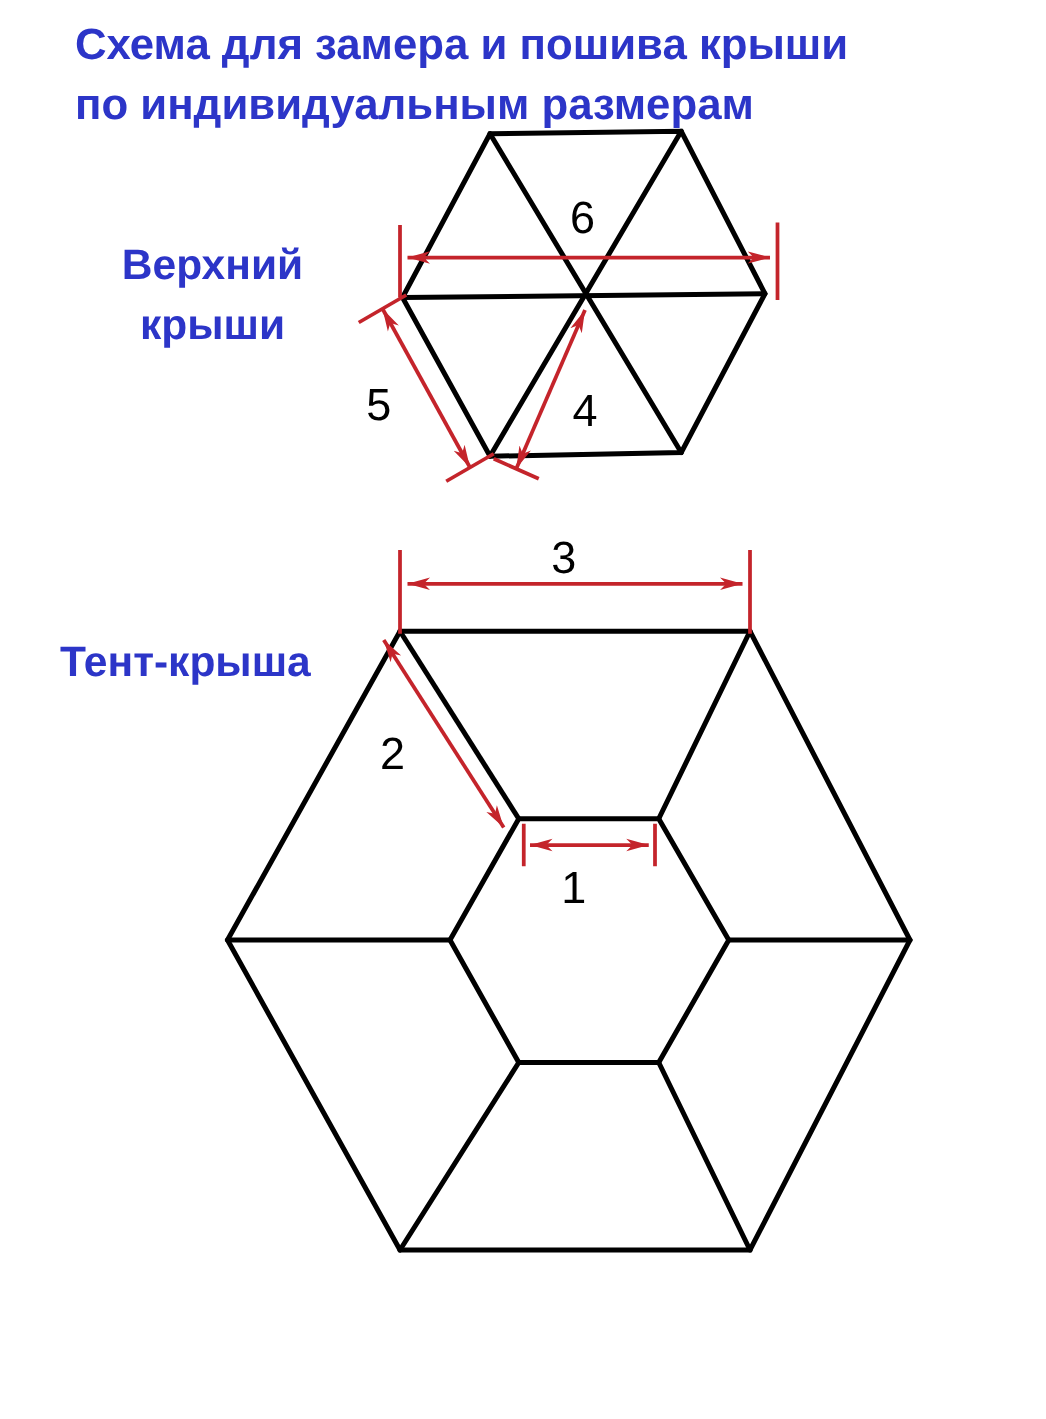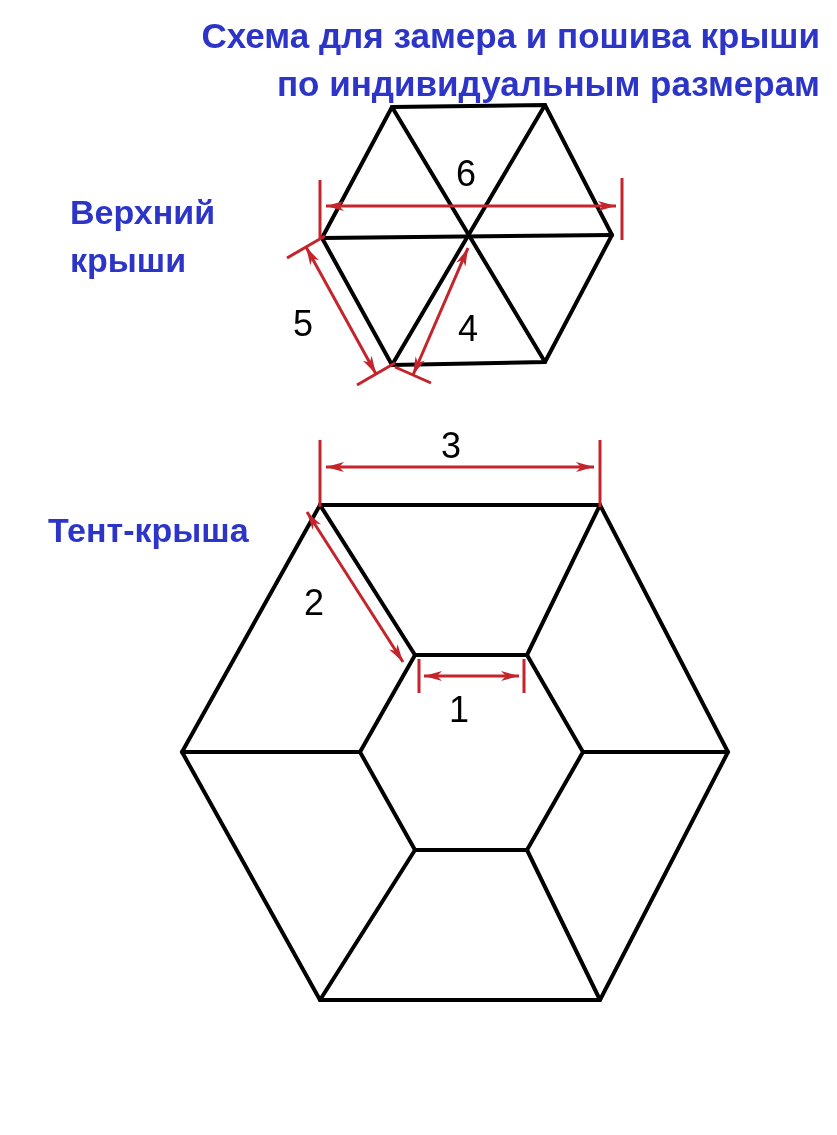--- a/index.html
+++ b/index.html
@@ -17,29 +17,29 @@
     color:#2c35c8;
     font-weight:bold;
     font-size:34px;
     line-height:48px;
     white-space:nowrap;
   }
   .title{
     left:60px;
     top:12px;
     width:760px;
-    text-align:right;
+    text-align:left;
     white-space:normal;
     font-size:35px;
   }
   .label-flap{
     left:70px;
     top:188px;
     width:200px;
-    text-align:left;
+    text-align:center;
   }
   .label-tent{
     left:48px;
     top:506px;
   }
   
   .blk{stroke:#000000;stroke-width:4;fill:none;stroke-linecap:round;stroke-linejoin:miter;}
   .red-line{stroke:#c4242b;stroke-width:3;fill:none;}
   .num{font-family:"Liberation Sans",sans-serif;font-size:36px;fill:#000000;}
 </style>

